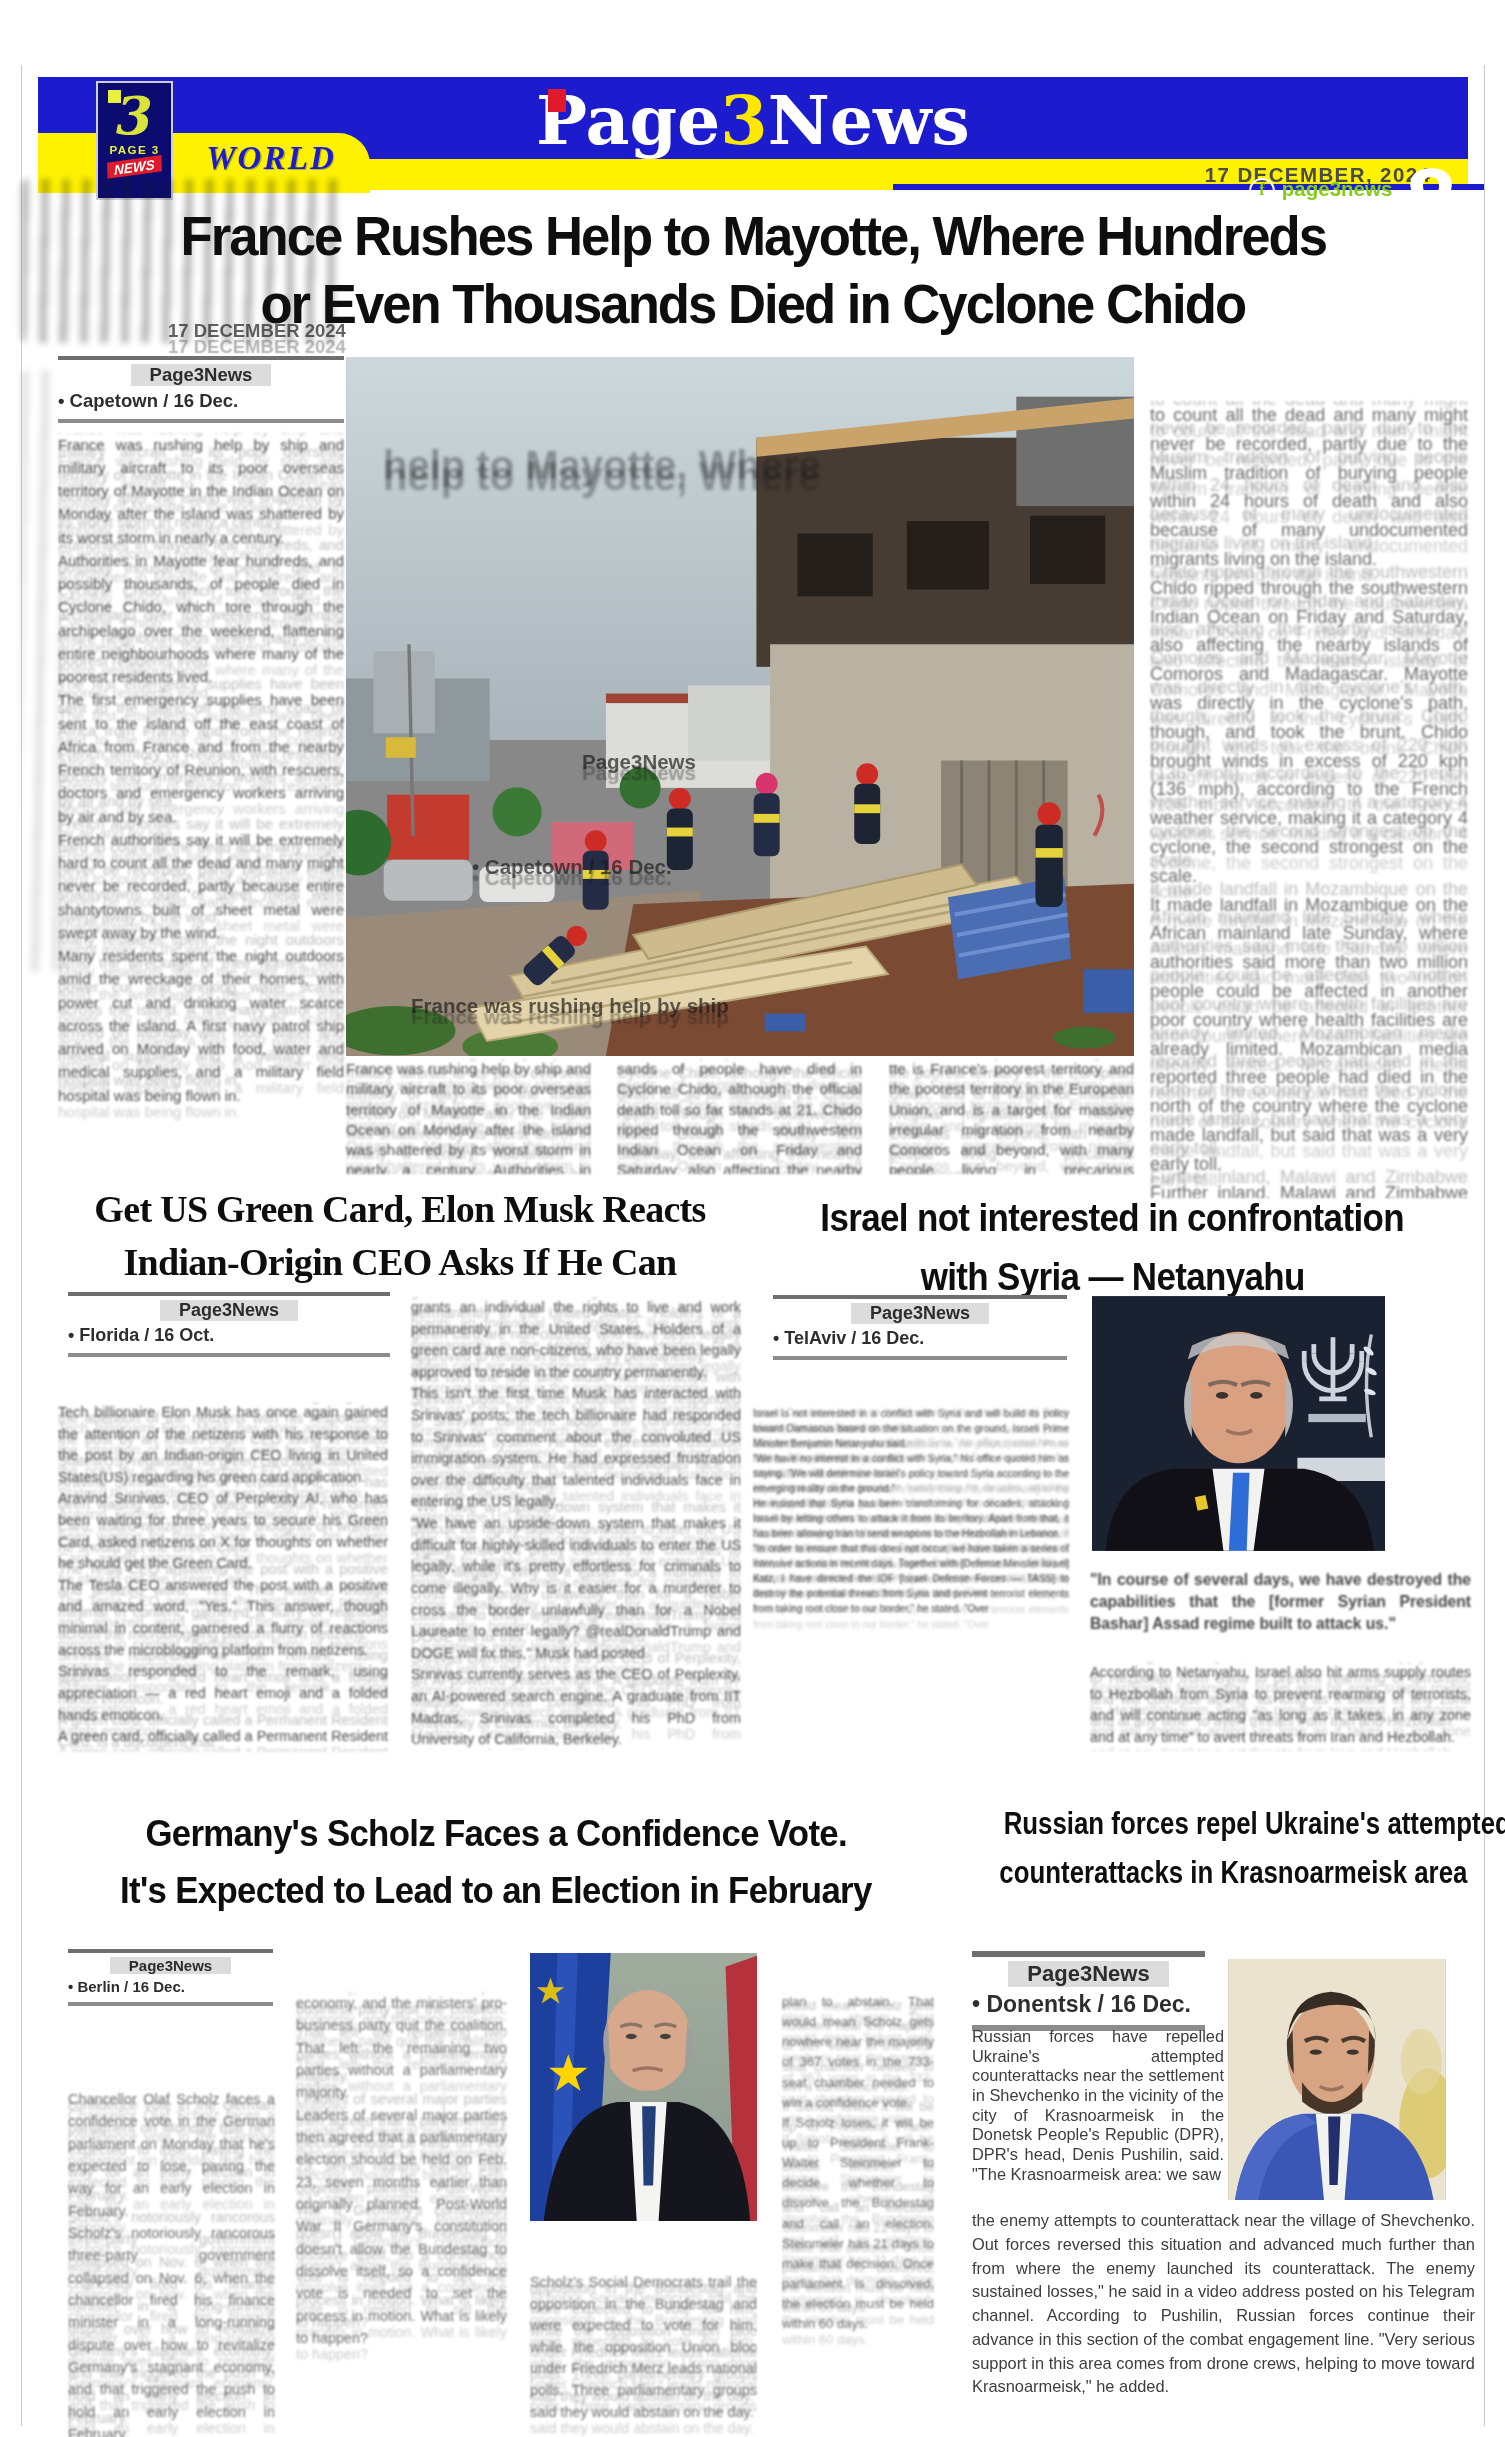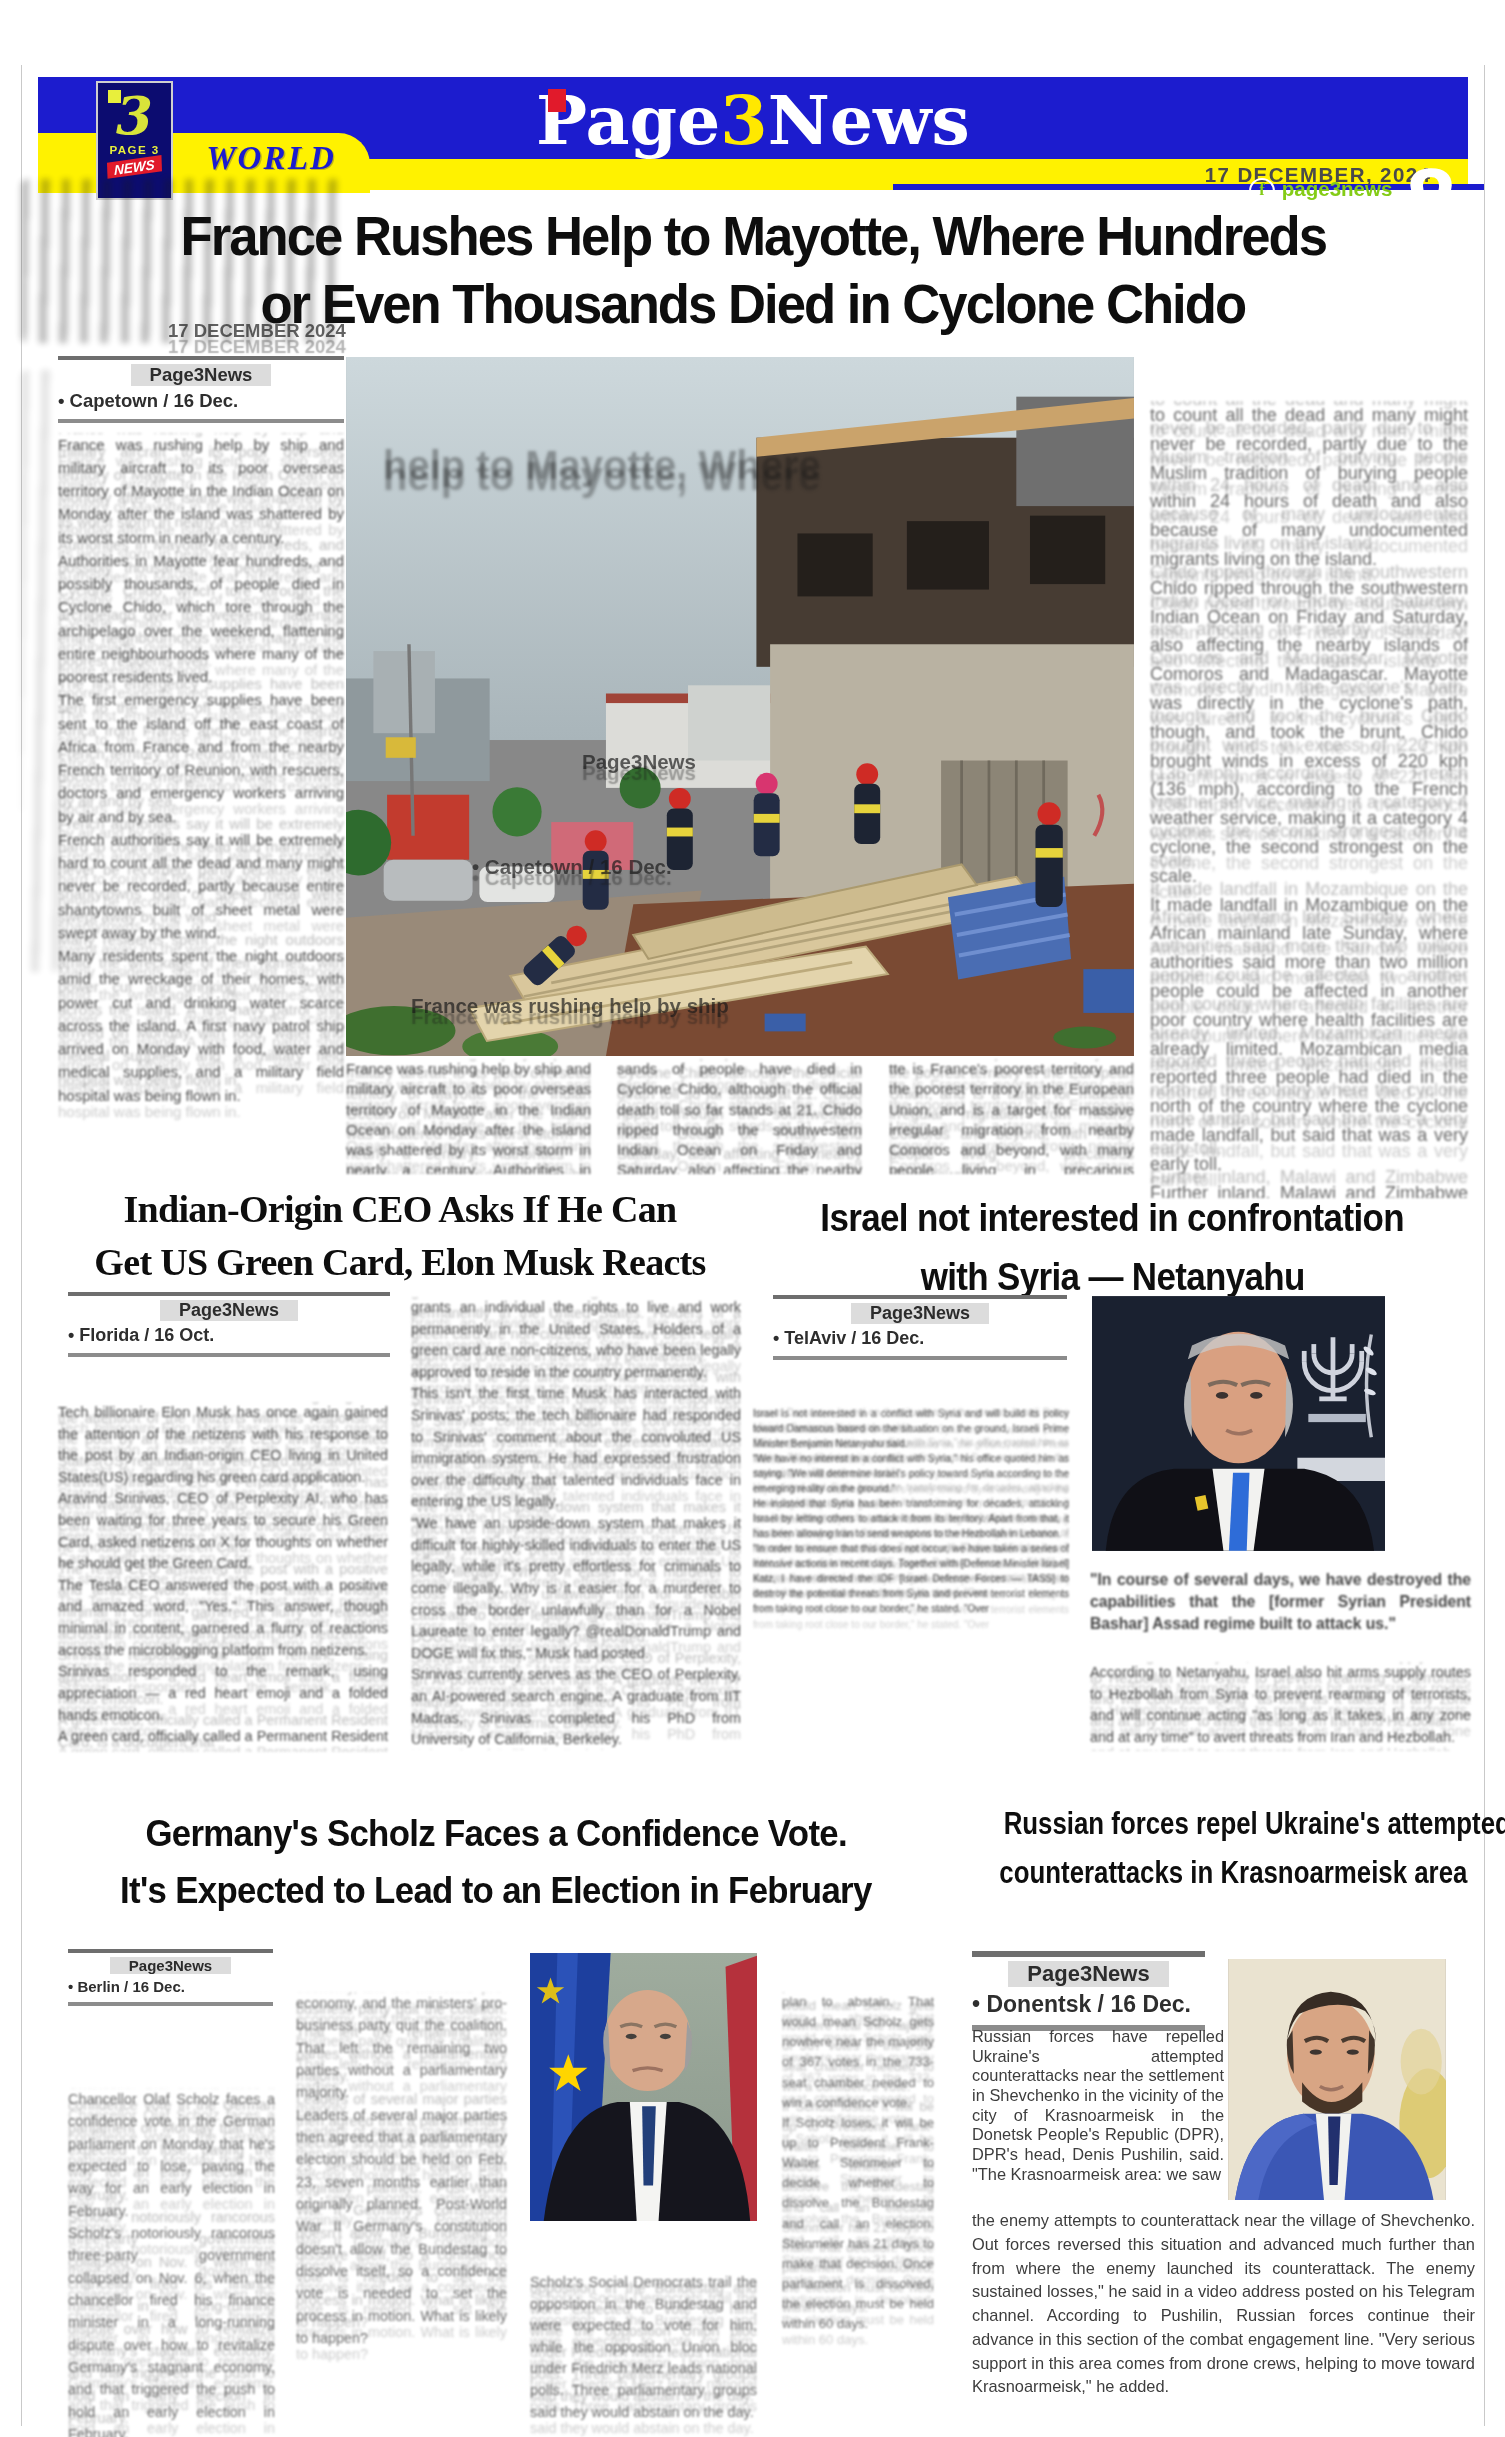--- a/index.html
+++ b/index.html
@@ -215,22 +215,22 @@
   <div class="txt fuzz2 ghosted" style="left:1150px;top:361px;width:318px;height:797px;font-size:18px;line-height:1.6;">to count all the dead and many might never be recorded, partly due to the Muslim tradition of burying people within 24 hours of death and also because of many undocumented migrants living on the island.
 Chido ripped through the southwestern Indian Ocean on Friday and Saturday, also affecting the nearby islands of Comoros and Madagascar. Mayotte was directly in the cyclone's path, though, and took the brunt. Chido brought winds in excess of 220 kph (136 mph), according to the French weather service, making it a category 4 cyclone, the second strongest on the scale.
 It made landfall in Mozambique on the African mainland late Sunday, where authorities said more than two million people could be affected in another poor country where health facilities are already limited. Mozambican media reported three people had died in the north of the country where the cyclone made landfall, but said that was a very early toll.
 Further inland, Malawi and Zimbabwe have made preparations, bracing for flooding as Chido continues its westward trajectory, although the cyclone has weakened as it passes over land.</div>
 
   <div class="txt ghosted" style="left:346px;top:1059px;width:245px;height:115px;font-size:15px;line-height:1.35;">France was rushing help by ship and military aircraft to its poor overseas territory of Mayotte in the Indian Ocean on Monday after the island was shattered by its worst storm in nearly a century. Authorities in Mayotte fear hundreds and possibly thou-</div>
   <div class="txt ghosted" style="left:617px;top:1059px;width:245px;height:115px;font-size:15px;line-height:1.35;">sands of people have died in Cyclone Chido, although the official death toll so far stands at 21. Chido ripped through the southwestern Indian Ocean on Friday and Saturday, also affecting the nearby islands of Comoros and Madagascar. Mayo-</div>
   <div class="txt ghosted" style="left:889px;top:1059px;width:245px;height:115px;font-size:15px;line-height:1.35;">tte is France's poorest territory and the poorest territory in the European Union, and is a target for massive irregular migration from nearby Comoros and beyond, with many people living in precarious shantytowns.</div>
 
   <div class="hl hl-serif" style="left:58px;top:1183px;width:684px;">
+    <div>Get US Green Card, Elon Musk Reacts</div>
     <div>Indian-Origin CEO Asks If He Can</div>
-    <div>Get US Green Card, Elon Musk Reacts</div>
   </div>
   <div class="bybox" style="left:68px;top:1292px;width:322px;font-size:18px;">
     <div class="bybrand">Page3News</div>
     <div class="byplace">• Florida /  16 Oct.</div>
   </div>
   <div class="txt fuzz1 ghosted" style="left:58px;top:1402px;width:330px;height:350px;font-size:14.4px;line-height:1.5;">Tech billionaire Elon Musk has once again gained the attention of the netizens with his response to the post by an Indian-origin CEO living in United States(US) regarding his green card application.
 Aravind Srinivas, CEO of Perplexity AI, who has been waiting for three years to secure his Green Card, asked netizens on X for thoughts on whether he should get the Green Card.
 The Tesla CEO answered the post with a positive and amazed word, "Yes." This answer, though minimal in content, garnered a flurry of reactions across the microblogging platform from netizens.
 Srinivas responded to the remark, using appreciation — a red heart emoji and a folded hands emoticon.
 A green card, officially called a Permanent Resident Card, is a document that</div>

